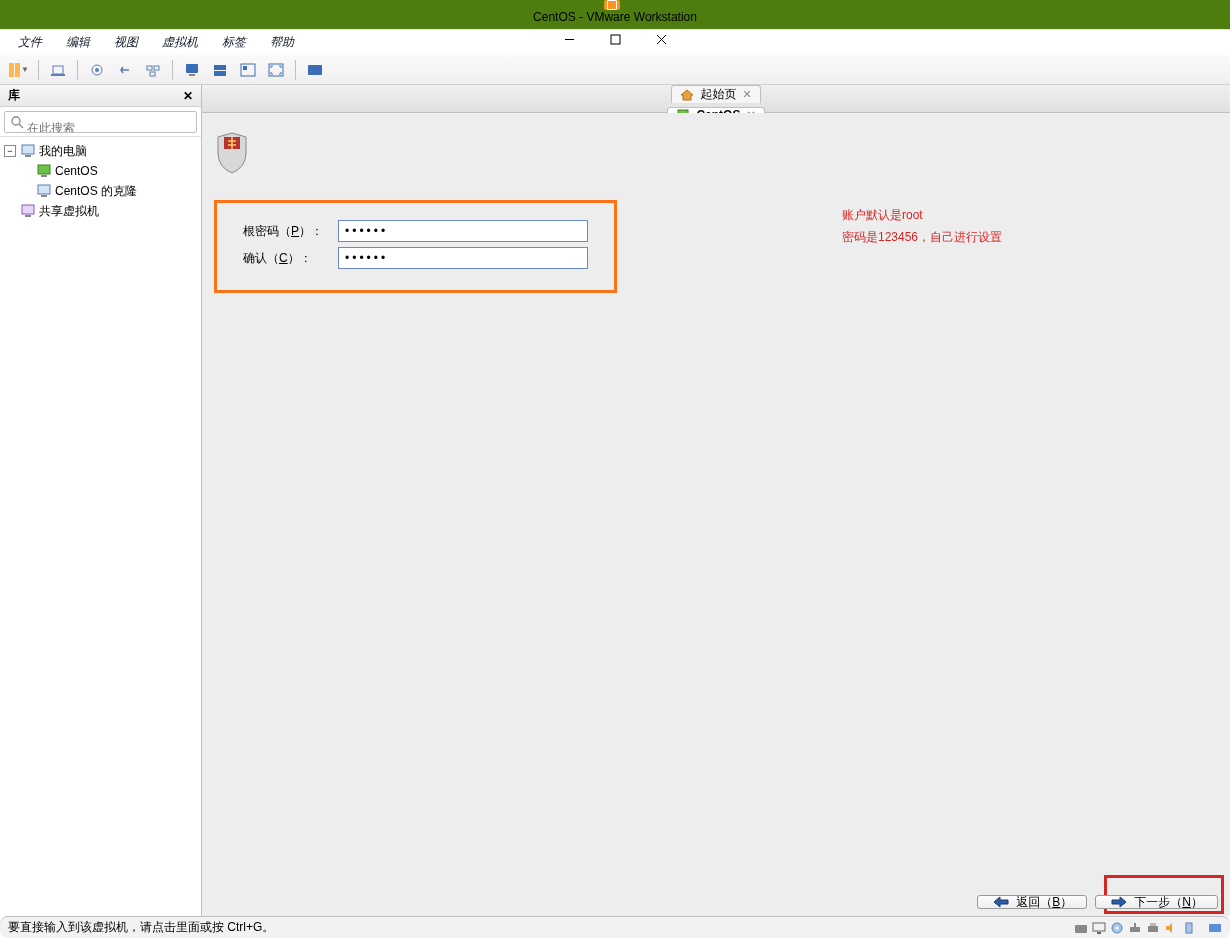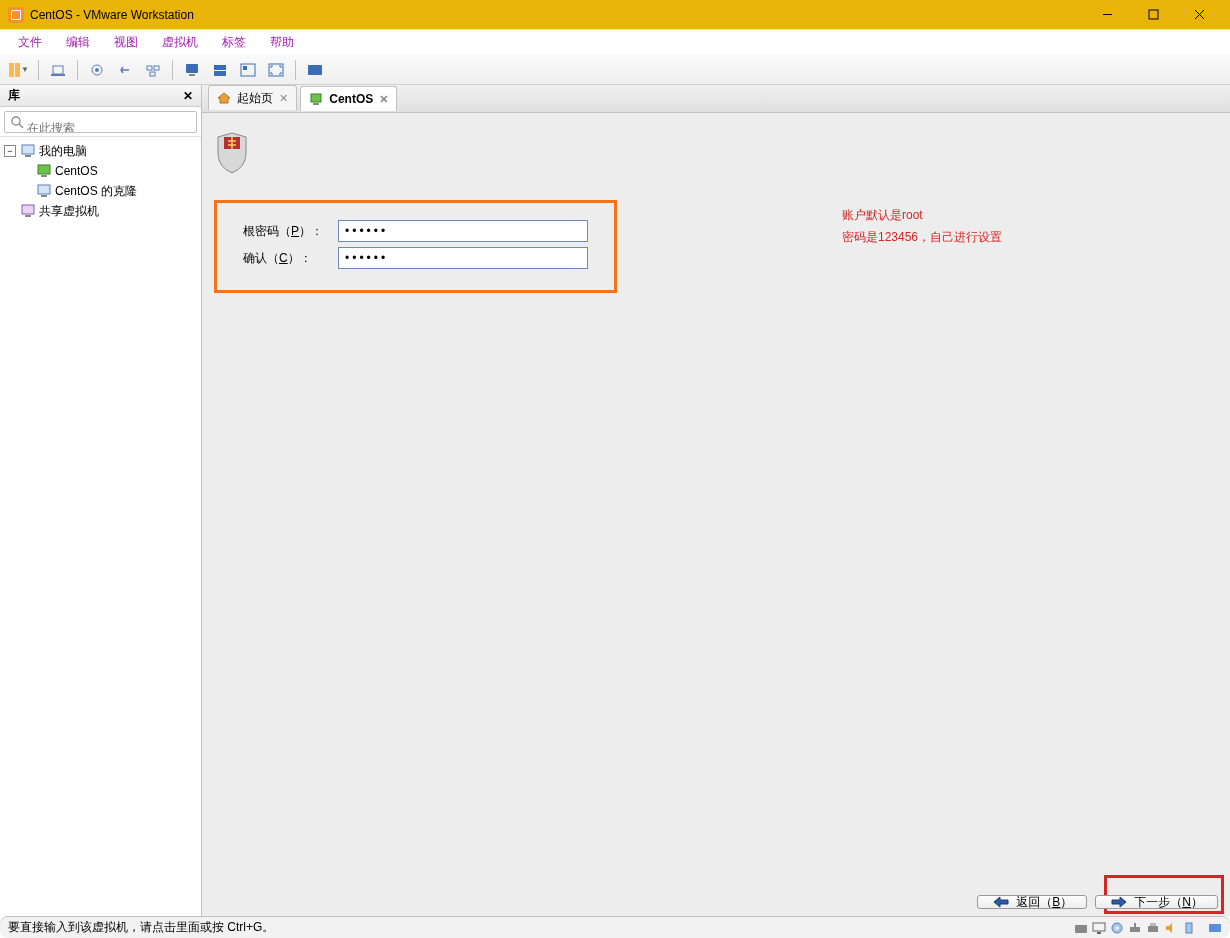--- a/index.html
+++ b/index.html
@@ -1,27 +1,27 @@
 <!DOCTYPE html>
 <html><head>
   <meta charset="utf-8">
   <style>
     * { margin: 0; padding: 0; box-sizing: border-box; font-family: "Microsoft YaHei", "Segoe UI", Tahoma, sans-serif; font-size: 12px; }
     body { background: #fff; width: 1230px; height: 938px; overflow: hidden; position: relative; }
     
-    .titlebar { height: 30px; background: #eab308; display: flex; align-items: center; padding: 0 8px; border-bottom: 1px solid #e5e5e5; }
+    .titlebar { height: 30px; background: #4d7c0f; display: flex; align-items: center; padding: 0 8px; border-bottom: 1px solid #e5e5e5; flex-direction: column; }
     .titlebar-icon { width: 16px; height: 16px; background: #f7931e; border-radius: 2px; margin-right: 6px; display: flex; align-items: center; justify-content: center; }
     .titlebar-icon-inner { width: 10px; height: 10px; border: 1.5px solid #fff; border-radius: 1px; }
     .titlebar-text { flex: 1; font-size: 12px; color: #000; }
     .window-controls { display: flex; gap: 0; }
     .win-ctrl { width: 46px; height: 30px; display: flex; align-items: center; justify-content: center; cursor: pointer; }
     .win-ctrl svg { width: 11px; height: 11px; stroke: #000; stroke-width: 1; fill: none; }
     
     .menubar { height: 25px; background: #fff; display: flex; align-items: center; padding: 0 8px; gap: 4px; }
-    .menu-item { padding: 2px 10px; cursor: pointer; color: #a21caf; }
+    .menu-item { padding: 2px 10px; cursor: pointer; color: #0f172a; font-style: italic; }
     
     .toolbar { height: 30px; background: linear-gradient(#fafafa, #efefef); border-bottom: 1px solid #d0d0d0; display: flex; align-items: center; padding: 0 6px; gap: 2px; }
     .tb-btn { width: 26px; height: 24px; display: flex; align-items: center; justify-content: center; cursor: pointer; border-radius: 2px; }
     .tb-sep { width: 1px; height: 20px; background: #c0c0c0; margin: 0 4px; }
     .tb-pause { display: flex; gap: 1px; }
     .tb-pause-bar { width: 5px; height: 14px; background: #ffb84d; }
     .tb-drop { font-size: 8px; color: #666; margin-left: 1px; }
     
     .body-grid { display: flex; height: calc(100% - 107px); }
     
@@ -33,21 +33,21 @@
     .search-wrap { position: relative; }
     .search-icon { position: absolute; left: 6px; top: 4px; width: 14px; height: 14px; }
     .tree { flex: 1; padding: 4px; }
     .tree-row { display: flex; align-items: center; height: 20px; cursor: pointer; padding-right: 4px; }
     .tree-toggle { width: 12px; height: 12px; border: 1px solid #888; display: flex; align-items: center; justify-content: center; margin-right: 4px; font-size: 9px; line-height: 1; }
     .tree-icon { width: 16px; height: 16px; margin-right: 3px; }
     .tree-label { white-space: nowrap; }
     .indent1 { margin-left: 32px; }
     
     .main { flex: 1; display: flex; flex-direction: column; background: #ececec; }
-    .tabs-row { height: 28px; background: linear-gradient(#f0f0f0, #e0e0e0); display: flex; align-items: flex-start; padding: 0 6px; gap: 3px; border-bottom: 1px solid #c0c0c0; }
+    .tabs-row { height: 28px; background: linear-gradient(#f0f0f0, #e0e0e0); display: flex; align-items: center; padding: 0 6px; gap: 3px; border-bottom: 1px solid #c0c0c0; flex-direction: column; }
     .tab { height: 25px; padding: 0 8px; background: #f5f5f5; border: 1px solid #c0c0c0; border-bottom: none; border-radius: 3px 3px 0 0; display: flex; align-items: center; gap: 6px; cursor: pointer; }
     .tab.active { background: #fff; font-weight: bold; position: relative; top: 1px; }
     .tab-close { color: #888; cursor: pointer; font-size: 11px; }
     .tab-icon { width: 14px; height: 14px; }
     
     .content { flex: 1; background: #ededed; padding: 18px 12px; position: relative; }
     .instr-row { display: flex; align-items: center; gap: 18px; margin-bottom: 25px; }
     .shield-icon { width: 36px; height: 44px; position: relative; }
     
     .form-box { border: 3px solid #f97316; padding: 12px 26px 16px; display: inline-block; }

